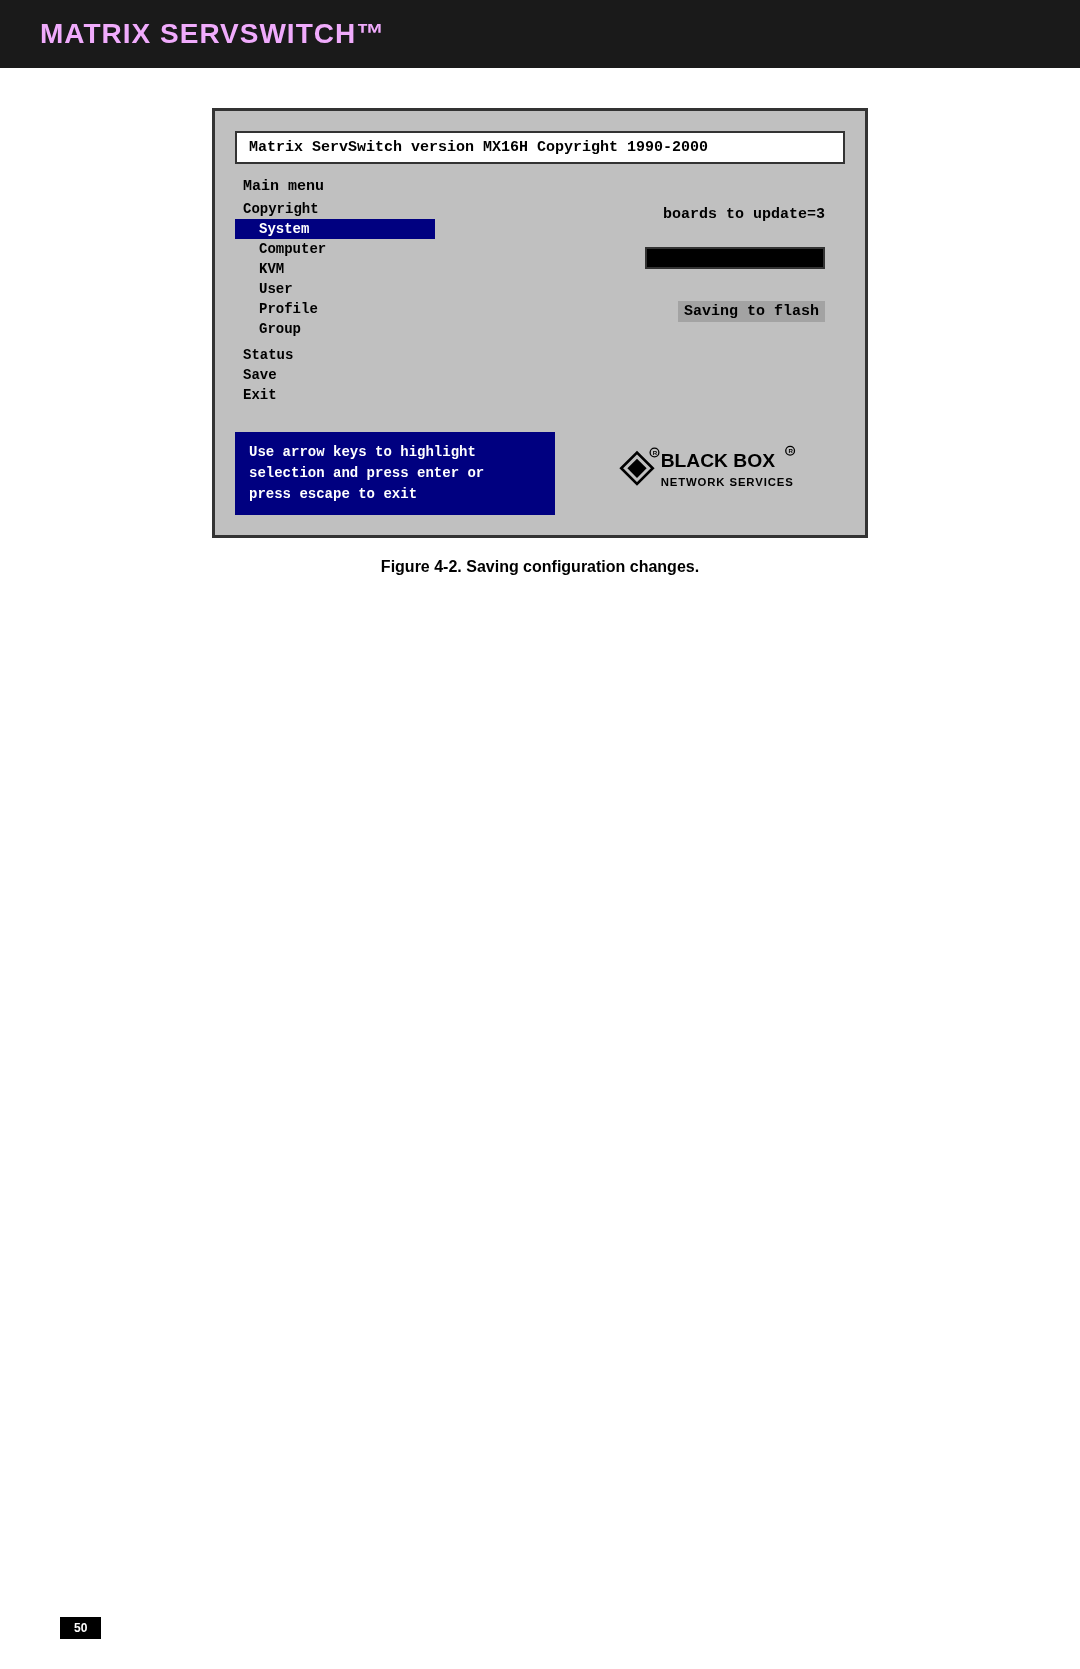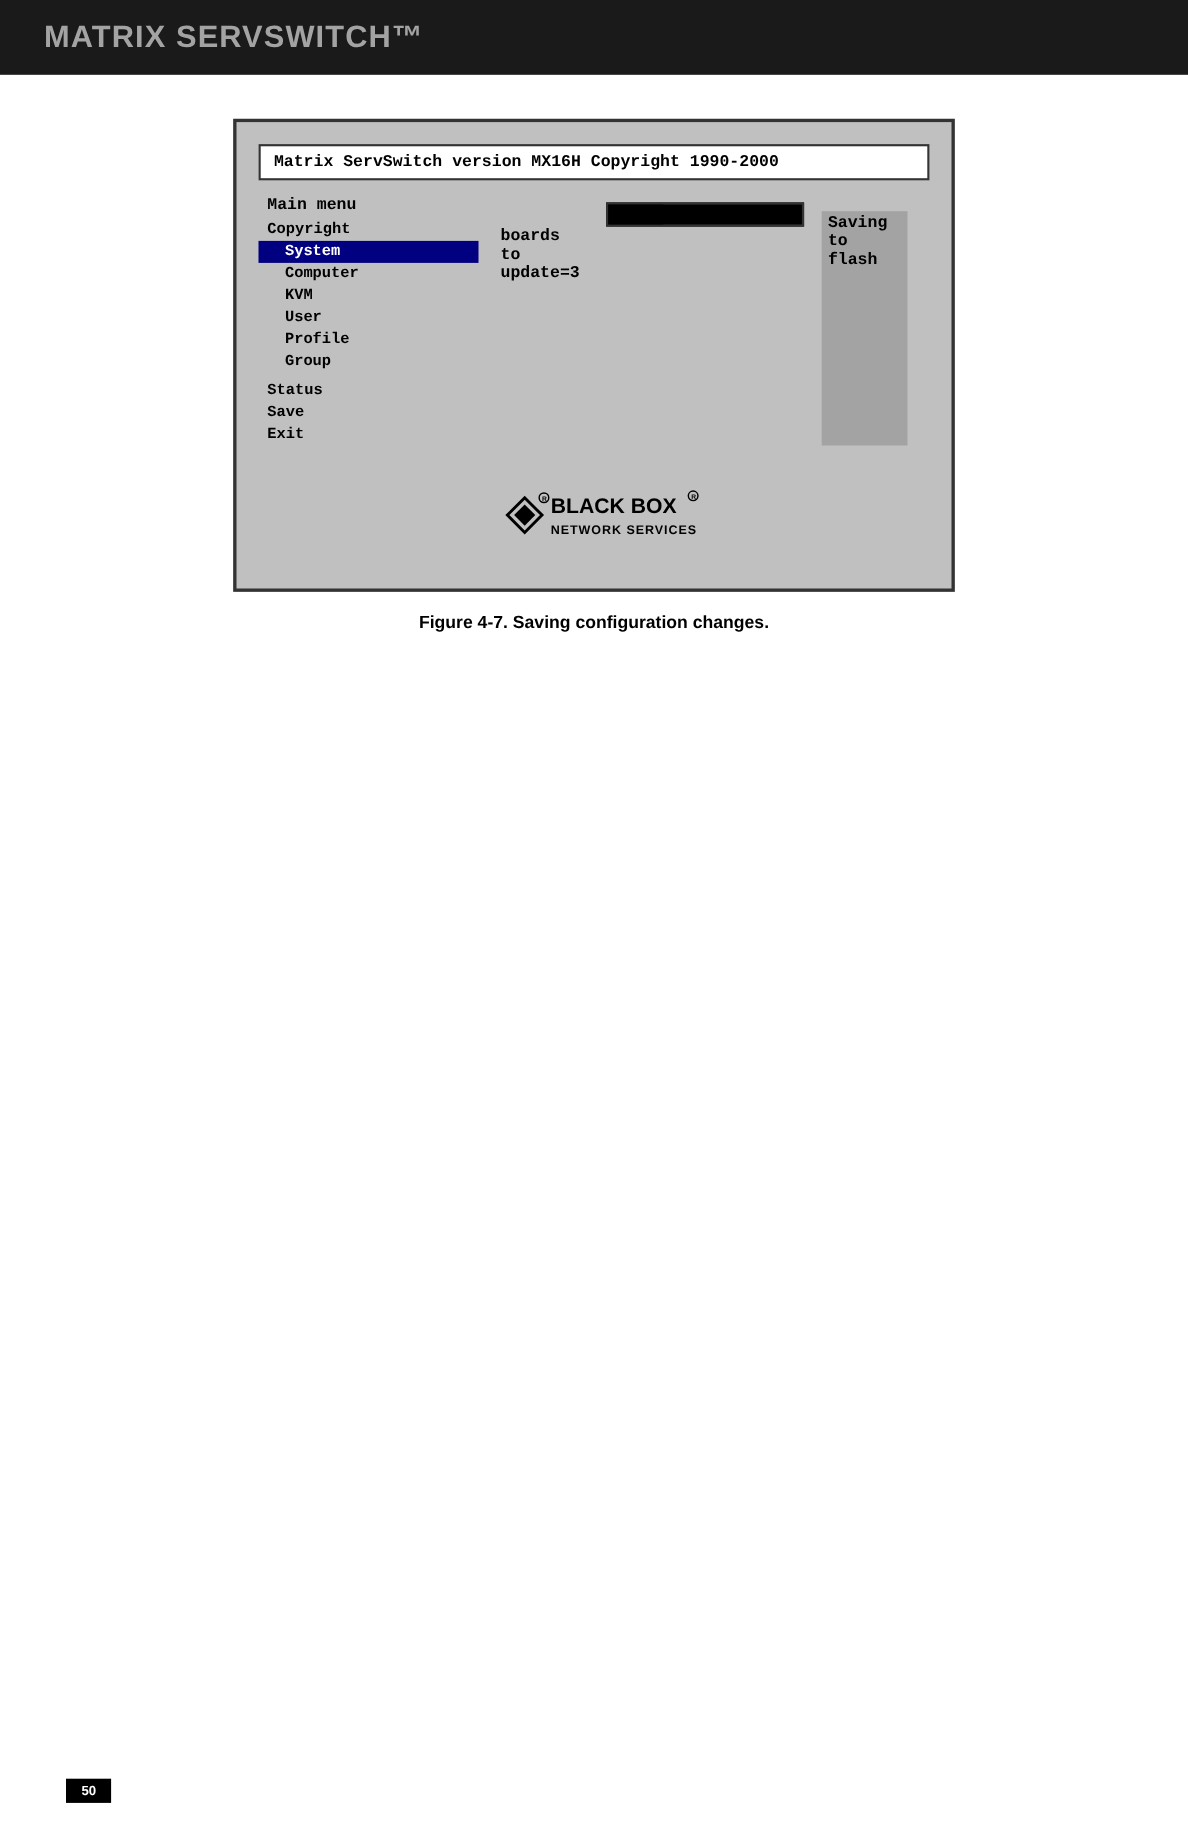--- a/index.html
+++ b/index.html
@@ -7,21 +7,21 @@
       background: #ffffff;
       font-family: 'Courier New', Courier, monospace;
       width: 1080px;
       min-height: 1669px;
       position: relative;
     }
 
     
     .header-bar {
       background: #1a1a1a;
-      color: #a3a3a3;
+      color: #f0abfc;
       padding: 18px 40px;
       font-size: 28px;
       font-weight: 900;
       font-family: Arial, sans-serif;
       letter-spacing: 1px;
       text-transform: uppercase;
     }
 
     
     .main-content {
@@ -94,22 +94,23 @@
     .menu-item.top-level {
       padding: 2px 8px;
       font-size: 14px;
     }
 
     
     .right-content {
       flex: 1;
       padding: 0 20px;
       display: flex;
-      flex-direction: row;
+      flex-direction: column;
       gap: 16px;
+      align-items: flex-end;
     }
 
     .boards-label {
       font-size: 15px;
       font-weight: bold;
       font-family: 'Courier New', Courier, monospace;
       margin-top: 30px;
     }
 
     .progress-bar-container {
@@ -251,20 +252,25 @@
           <div class="progress-bar-outer">
             <div class="progress-bar-inner"></div>
           </div>
         </div>
 
         <div class="saving-label">Saving to flash</div>
       </div>
     </div>
 
     <div class="bottom-area">
+      <div class="instruction-box">
+        <span>Use arrow keys to highlight</span><br>
+        <span>selection and press enter or</span><br>
+        <span>press escape to exit</span>
+      </div>
 
       <div class="logo-area">
         <svg class="logo-svg" viewBox="0 0 220 80">
 
           <polygon points="20,38 38,20 56,38 38,56" fill="none" stroke="#000" stroke-width="3"></polygon>
           <polygon points="27,38 38,27 49,38 38,49" fill="#000"></polygon>
 
           <circle cx="58" cy="20" r="5" fill="none" stroke="#000" stroke-width="1.5"></circle>
           <text x="56" y="23" font-size="7" font-family="Arial" font-weight="bold" fill="#000">R</text>
 
@@ -274,17 +280,17 @@
           <text x="211" y="21" font-size="7" font-family="Arial" font-weight="bold" fill="#000">R</text>
 
           <text x="65" y="58" font-size="13" font-family="Arial" font-weight="700" fill="#000" letter-spacing="1">NETWORK SERVICES</text>
         </svg>
       </div>
     </div>
 
 
   </div>
 
-  <div class="figure-caption">Figure 4-7. Saving configuration changes.</div>
+  <div class="figure-caption">Figure 4-2. Saving configuration changes.</div>
 
 </div>
 
 <div class="page-footer">50</div>
 
 </body></html>

